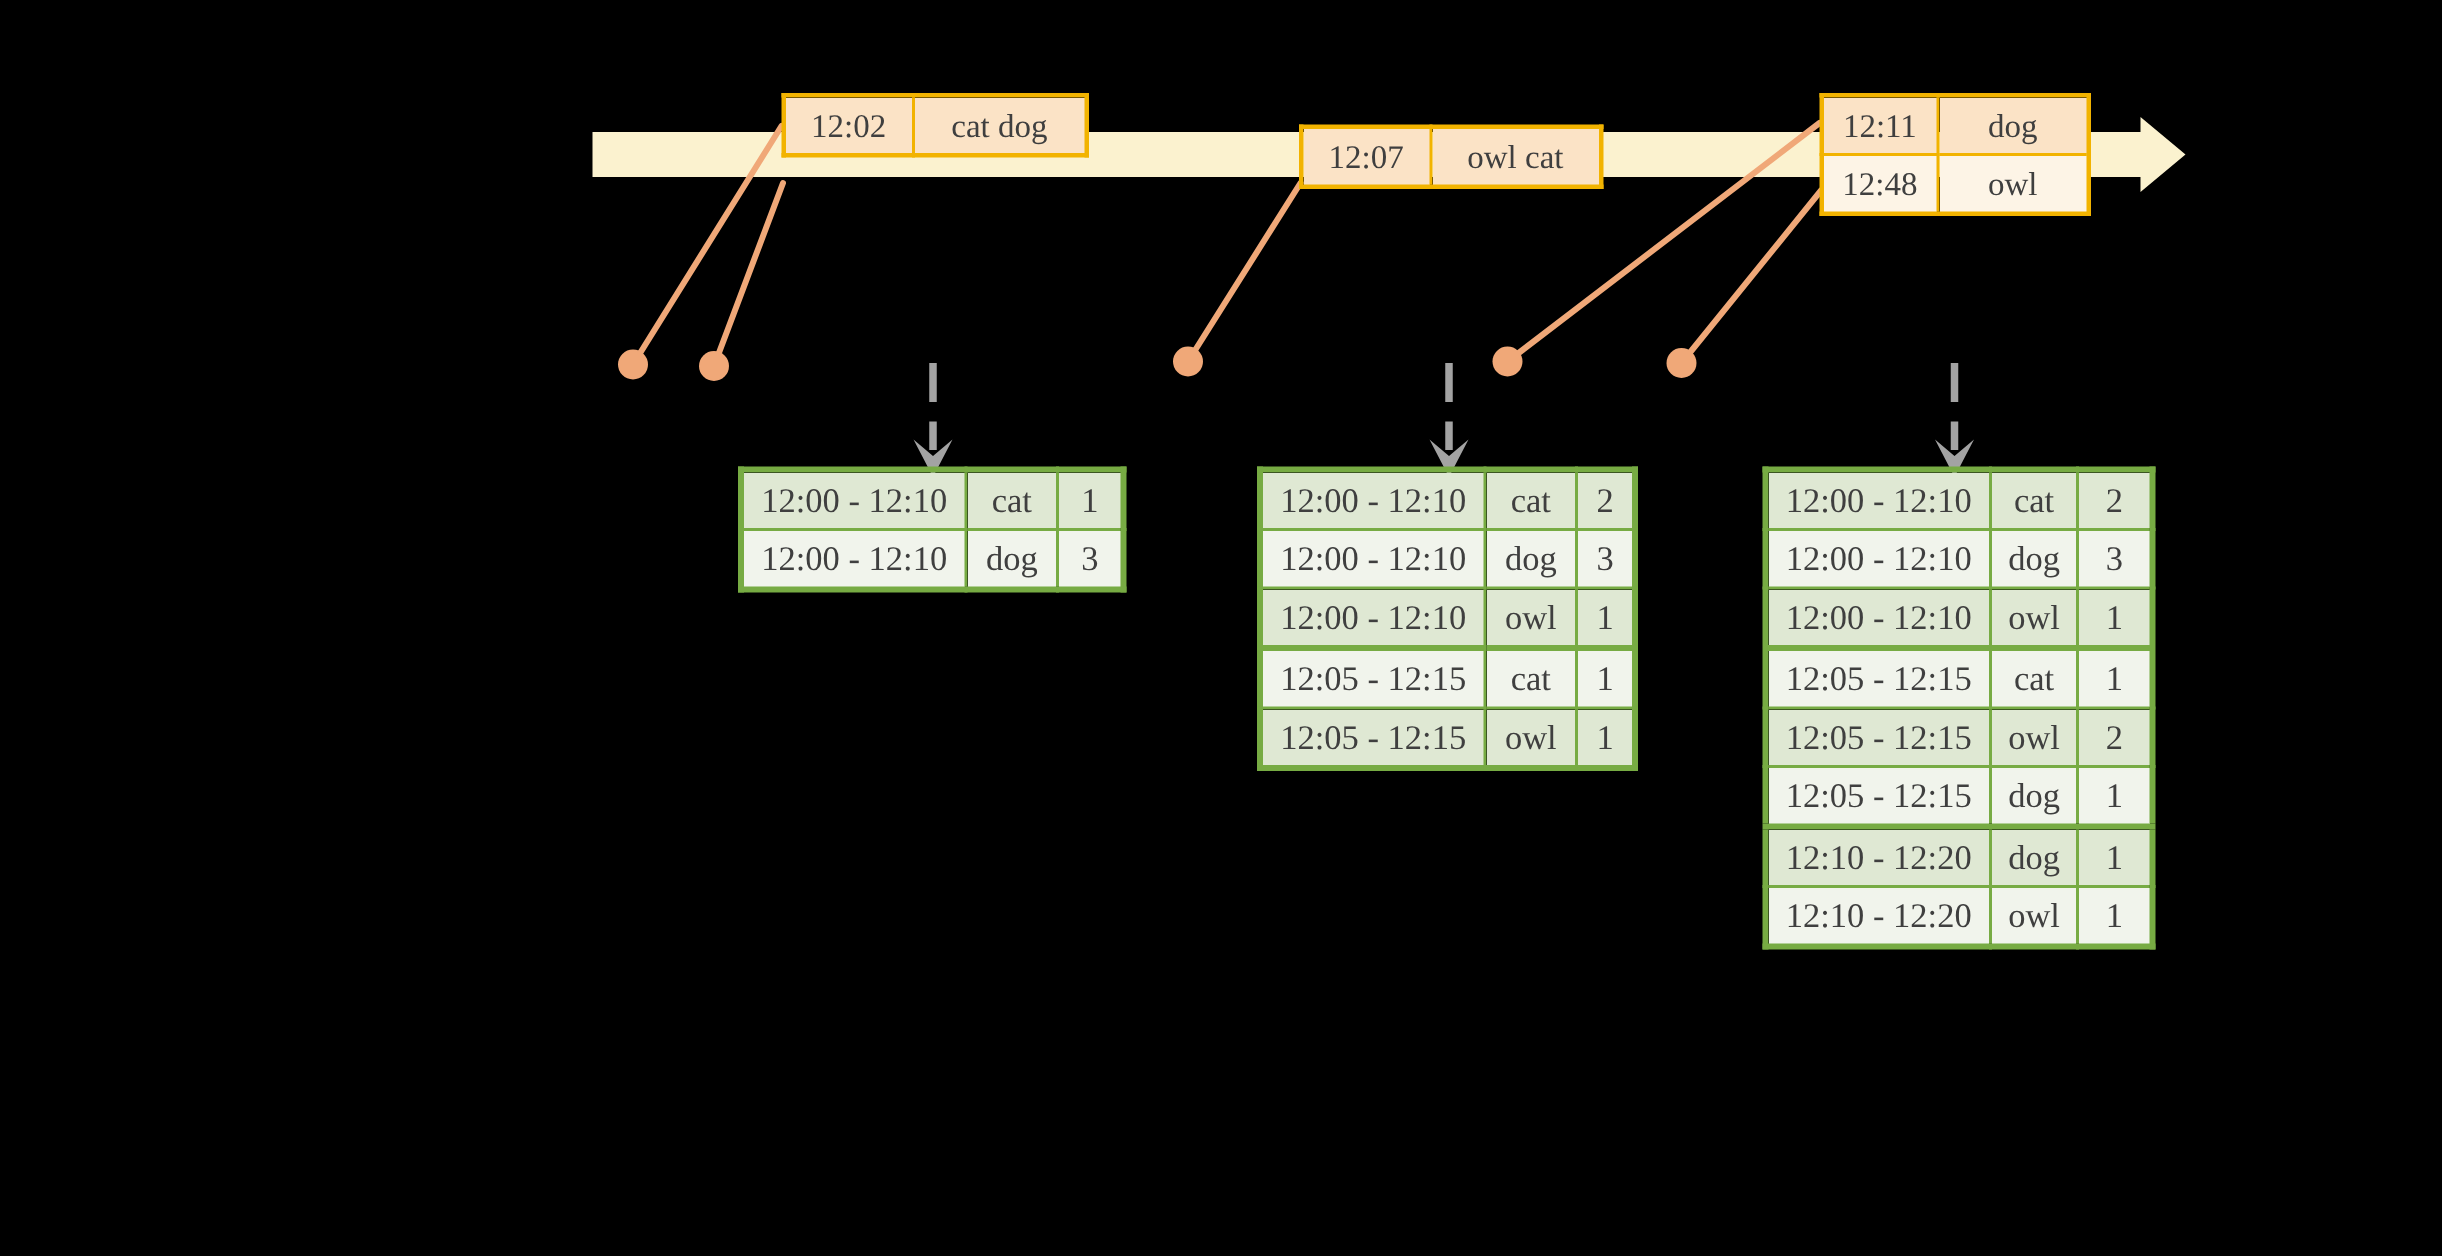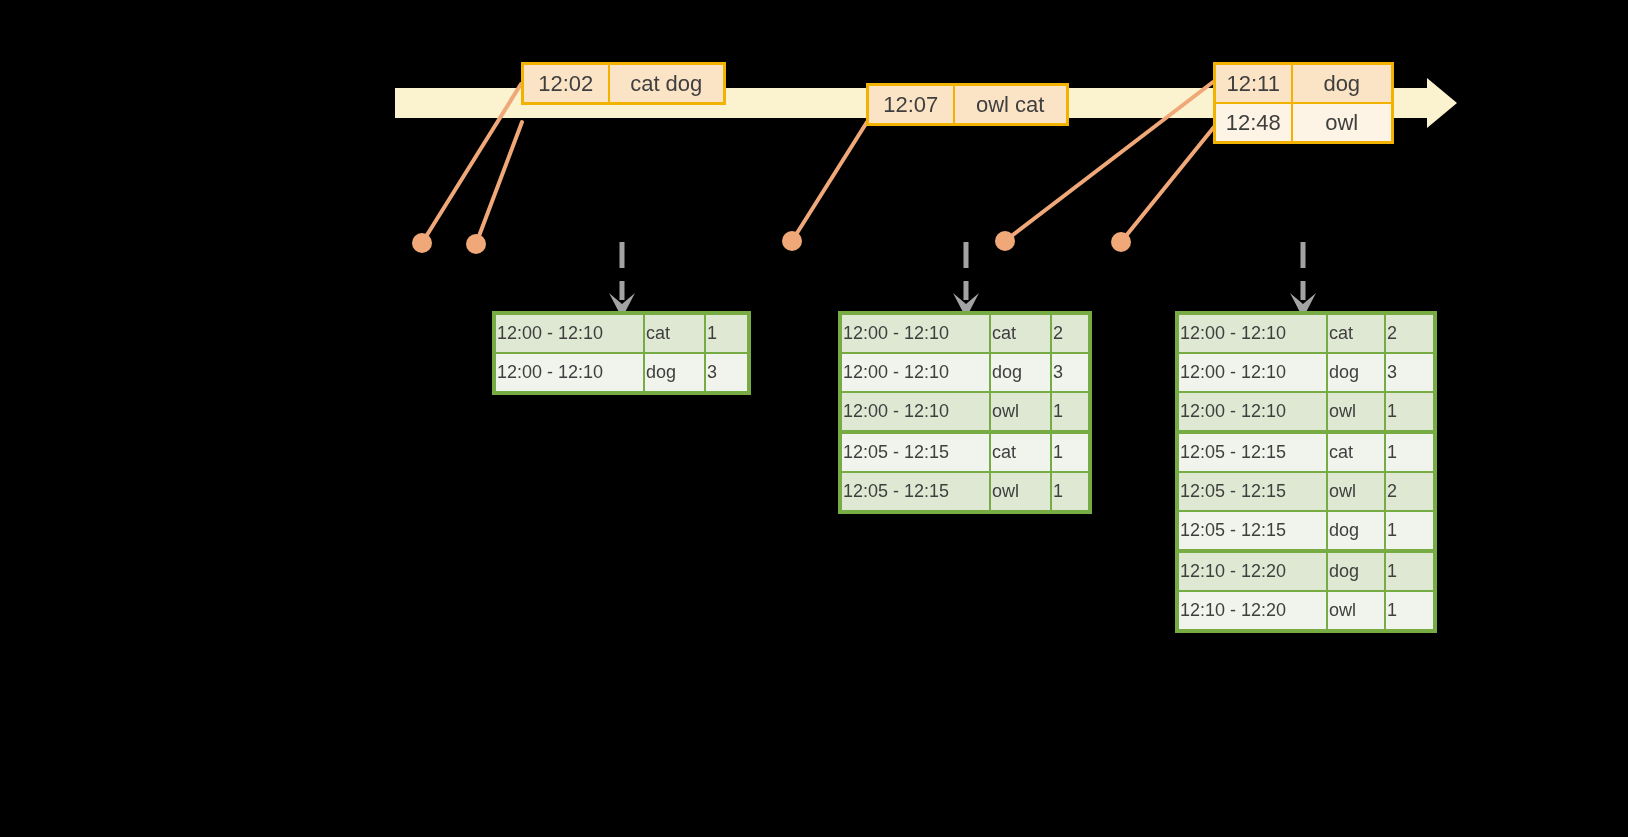--- a/index.html
+++ b/index.html
@@ -1,18 +1,18 @@
 <!DOCTYPE html>
 <html style="--band: #FBF2CF; --gold: #F2B300; --peach: #FBE3C6; --cream: #FDF4E6; --salmon: #F0A878; --gray: #A3A3A3; --green: #77AB43; --sage: #DFE8D3; --leaf: #F1F4EC; --ink: #3F3F3F;"><head>
 <meta charset="utf-8">
 <style>
   html,body{margin:0;padding:0;background:#000;}
   #canvas{
     position:relative;width:1628px;height:837px;background:#000;
-    overflow:hidden;font-family:Liberation Sans, sans-serif;
+    overflow:hidden;font-family:Liberation Serif, serif;
   }
   #overlay{position:absolute;left:0;top:0;}
 
   
   .event-table{
     position:absolute;border-collapse:collapse;table-layout:fixed;
     border:3px solid var(--gold);
   }
   .event-table td{
     border:2px solid var(--gold);
@@ -25,22 +25,22 @@
   .box2{left:866px;top:83px;width:200px;}
   .box3{left:1213px;top:62px;width:178px;}
 
   
   .result-table{
     position:absolute;border-collapse:collapse;table-layout:fixed;
     border:4px solid var(--green);
   }
   .result-table td{
     border:2px solid var(--green);
-    height:35px;text-align:left;vertical-align:middle;
-    font-size:18px;color:var(--ink);overflow:hidden;white-space:nowrap;
+    height:35px;text-align:center;vertical-align:middle;
+    font-size:23px;color:var(--ink);overflow:hidden;white-space:nowrap;
   }
   .result-table tr.alt0 td{background:var(--sage);}
   .result-table tr.alt1 td{background:var(--leaf);}
   .result-table tr.grp td{border-top:4px solid var(--green);}
   .rt1{left:492px;top:311px;width:255px;}
   .rt2{left:838px;top:311px;width:250px;}
   .rt3{left:1175px;top:311px;width:258px;}
 </style>
 </head>
 <body>

